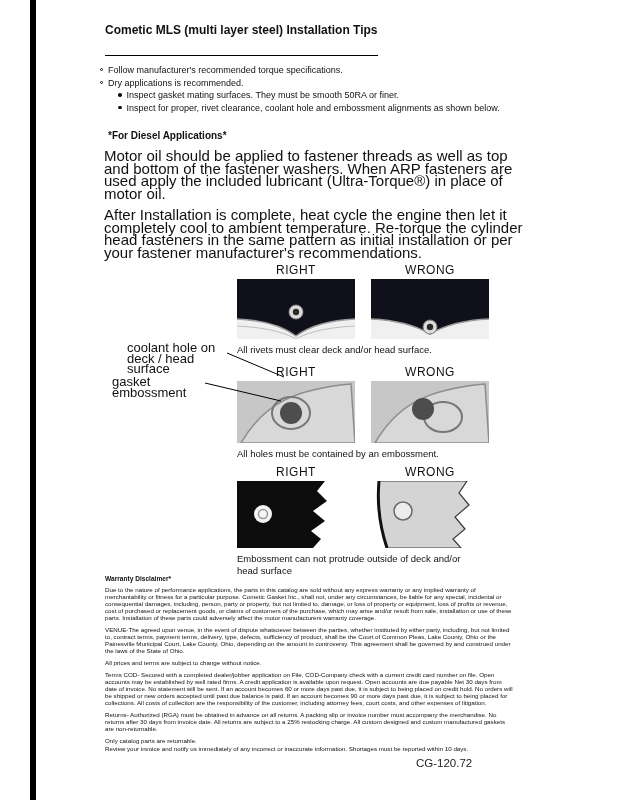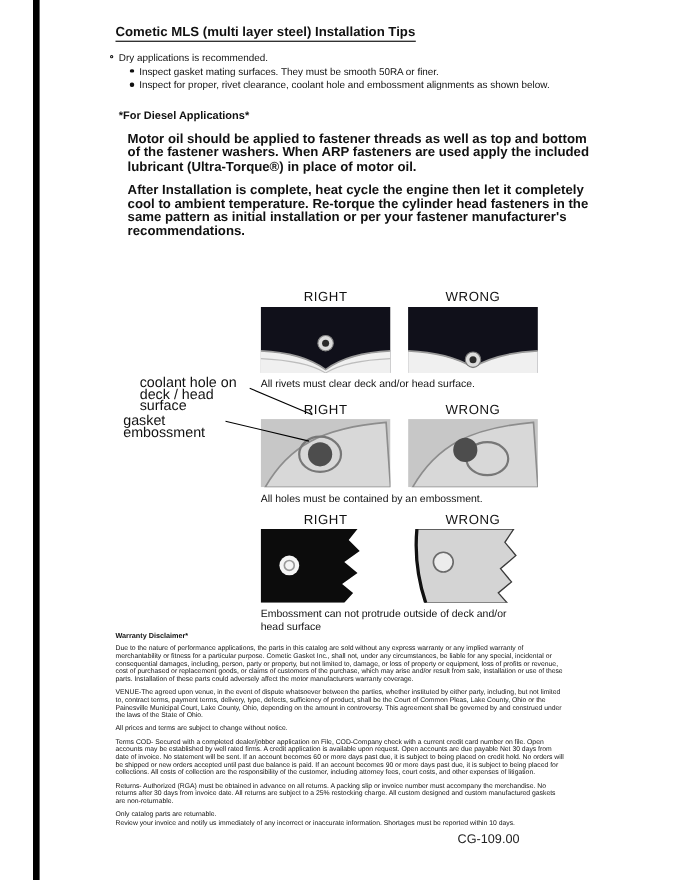--- a/index.html
+++ b/index.html
@@ -26,21 +26,21 @@
     left: 100px; top: 20px;
     width: 428px;
   }
 
   .title {
     margin-left: 5px;
     display: inline-block;
     font-size: 12px;
     font-weight: bold;
     border-bottom: 1.5px solid #000;
-    padding-bottom: 1px;
+    padding-bottom: 18px;
   }
 
   .tips { margin-top: 8px; }
   .tip { display: flex; font-size: 9px; line-height: 12.5px; }
   .tip .mk-o {
     flex: none; width: 3px; height: 3px;
     border: 1px solid #111; border-radius: 50%;
     margin: 4px 5px 0 0;
   }
   .tip.sub { margin-left: 18px; }
@@ -49,26 +49,25 @@
     background: #111; border-radius: 50%;
     margin: 4px 5px 0 0;
   }
 
   .diesel-head {
     margin: 16px 0 0 8px;
     font-size: 10px;
     font-weight: bold;
   }
   .body {
-    margin: 9px 0 0 16px;
+    margin: 9px 0 0 4px;
     width, : 420px;
     width: 420px;
-    font-size: 12px;
+    font-size: 15px;
     line-height: 12.5px;
-    font-weight: bold;
   }
   .note { margin-top: 12px; }
 
   
   .diagrams {
     position: absolute;
     left: 237px; top: 231px;
     width: 260px;
     z-index: 1;
     margin-top: 32px;
@@ -132,20 +131,24 @@
 <body>
 
 <div class="page">
 
   <div class="scan-bar"></div>
 
   <div class="main">
     <span class="title">Cometic MLS (multi layer steel) Installation Tips</span>
 
     <div class="tips">
+      <div class="tip">
+        <span class="mk-o"></span>
+        <span>Follow manufacturer's recommended torque specifications.</span>
+      </div>
       <div class="tip">
         <span class="mk-o"></span>
         <span>Dry applications is recommended.</span>
       </div>
       <div class="tip sub">
         <span class="mk-f"></span>
         <span>Inspect gasket mating surfaces.  They must be smooth 50RA or finer.</span>
       </div>
       <div class="tip sub">
         <span class="mk-f"></span>
@@ -246,15 +249,15 @@
     <div class="legal-head">Warranty Disclaimer*</div>
     <p>Due to the nature of performance applications, the parts in this catalog are sold without any express warranty or any implied warranty of merchantability or fitness for a particular purpose.  Cometic Gasket Inc., shall not, under any circumstances, be liable for any special, incidental or consequential damages, including, person, party or property, but not limited to, damage, or loss of property or equipment, loss of profits or revenue, cost of purchased or replacement goods, or claims of customers of the purchase, which may arise and/or result from sale, installation or use of these parts.  Installation of these parts could adversely affect the motor manufacturers warranty coverage.</p>
     <p>VENUE-The agreed upon venue, in the event of dispute whatsoever between the parties, whether instituted by either party, including, but not limited to, contract terms, payment terms, delivery, type, defects, sufficiency of product, shall be the Court of Common Pleas, Lake County, Ohio or the Painesville Municipal Court, Lake County, Ohio, depending on the amount in controversy.  This agreement shall be governed by and construed under the laws of the State of Ohio.</p>
     <p>All prices and terms are subject to change without notice.</p>
     <p>Terms COD- Secured with a completed dealer/jobber application on File, COD-Company check with a current credit card number on file.  Open accounts may be established by well rated firms.  A credit application is available upon request.  Open accounts are due payable Net 30 days from date of invoice.  No statement will be sent.  If an account becomes 60 or more days past due, it is subject to being placed on credit hold.  No orders will be shipped or new orders accepted until past due balance is paid.  If an account becomes 90 or more days past due, it is subject to being placed for collections.  All costs of collection are the responsibility of the customer, including attorney fees, court costs, and other expenses of litigation.</p>
     <p>Returns- Authorized (RGA) must be obtained in advance on all returns.  A packing slip or invoice number must accompany the merchandise.  No returns after 30 days from invoice date.  All returns are subject to a 25% restocking charge.  All custom designed and custom manufactured gaskets are non-returnable.</p>
     <p class="tight">Only catalog parts are returnable.</p>
     <p>Review your invoice and notify us immediately of any incorrect or inaccurate information.  Shortages must be reported within 10 days.</p>
   </div>
 
-  <div class="footer-code">CG-109.00</div>
+  <div class="footer-code">CG-120.72</div>
 
 </div>
 
 </body></html>

